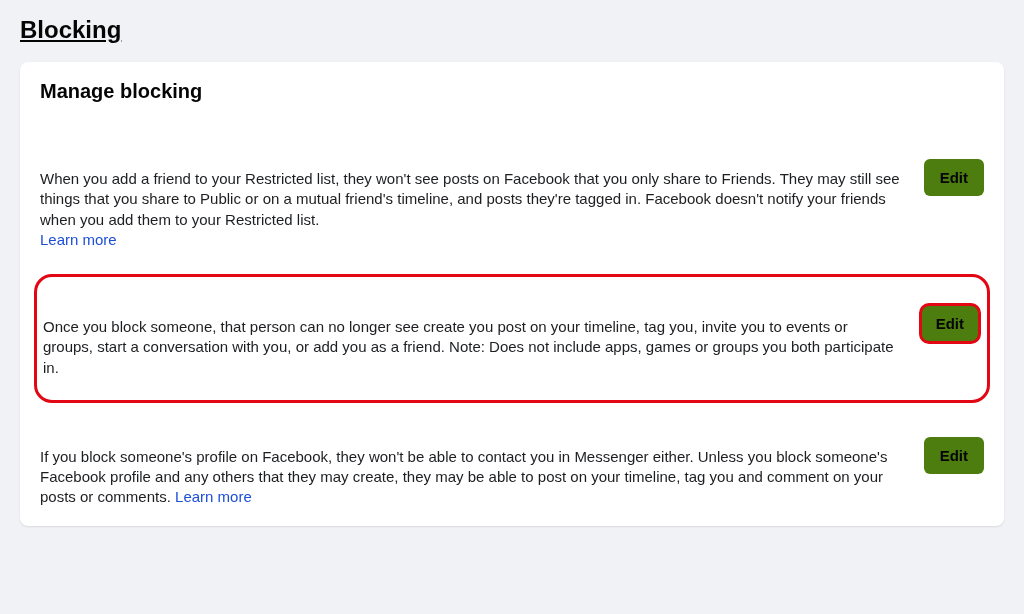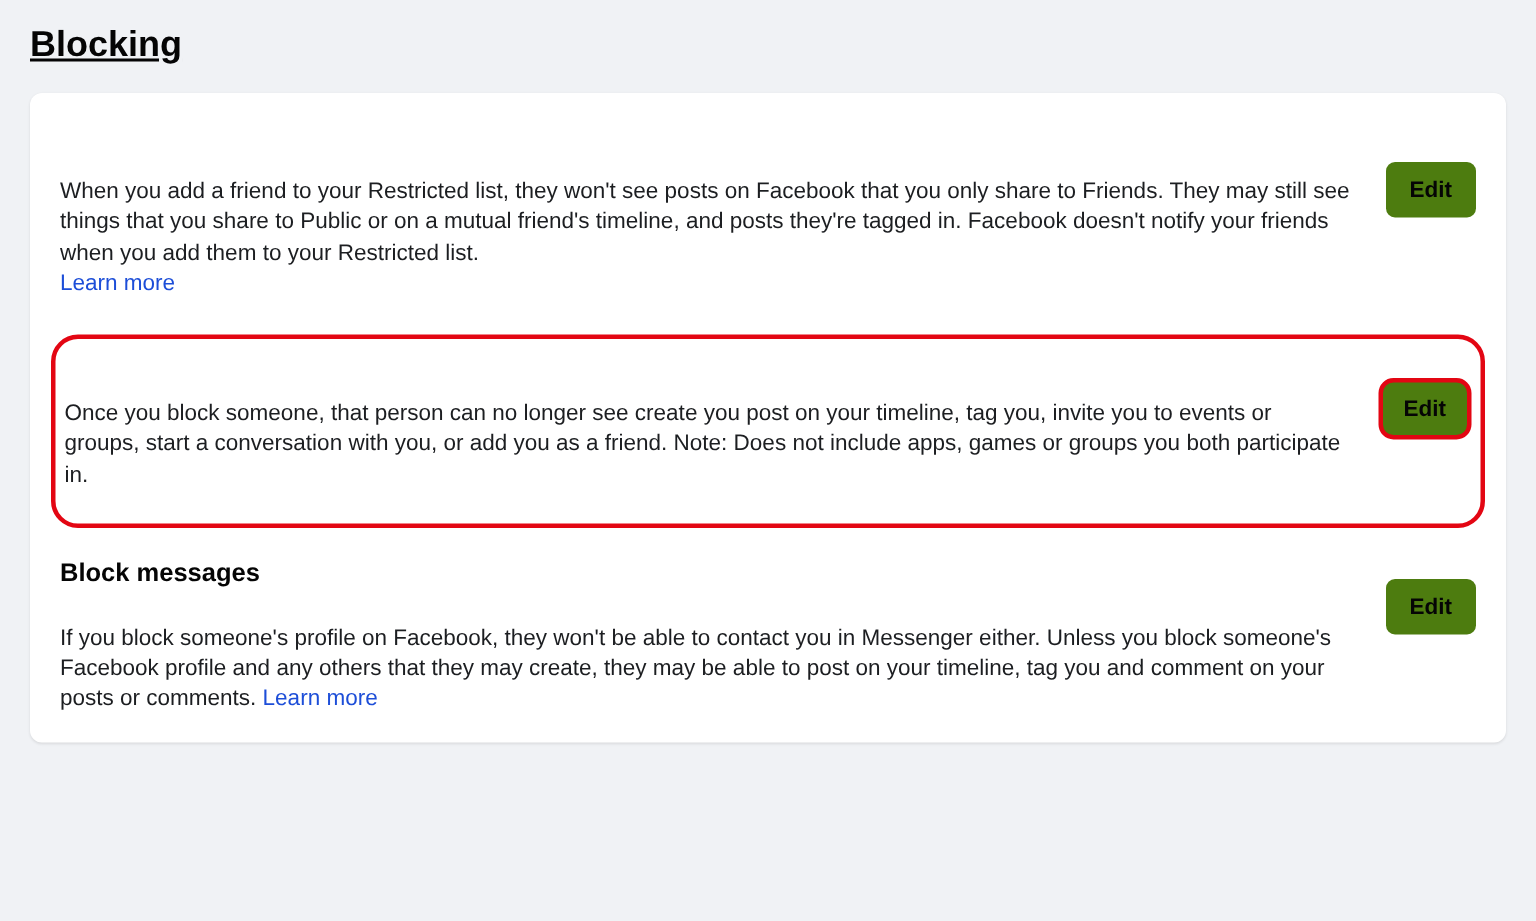--- a/index.html
+++ b/index.html
@@ -92,20 +92,21 @@
       padding: 9px 14px;
       margin-top: 10px;
     }
   </style>
 </head>
 <body>
 
 <h1 class="page-title">Blocking</h1>
 
 <div class="card">
+  <h2 class="card-title">Manage blocking</h2>
 
   <div class="section">
     <div class="section-inner">
       <div class="section-text">
         <div class="section-desc">
           <span>When you add a friend to your Restricted list, they won't see posts on Facebook that you only share to Friends. They may still see things that you share to Public or on a mutual friend's timeline, and posts they're tagged in. Facebook doesn't notify your friends when you add them to your Restricted list.</span><br>
           <a class="learn-more">Learn more</a>
         </div>
       </div>
       <button class="edit-btn">Edit</button>
@@ -119,21 +120,20 @@
           <div class="section-desc">Once you block someone, that person can no longer see create you post on your timeline, tag you, invite you to events or groups, start a conversation with you, or add you as a friend. Note: Does not include apps, games or groups you both participate in.</div>
         </div>
         <button class="edit-btn">Edit</button>
       </div>
     </div>
   </div>
 
   <div class="section">
     <div class="section-inner">
       <div class="section-text">
-        <div class="section-title">Block messages</div>
         <div class="section-desc">
           <span>If you block someone's profile on Facebook, they won't be able to contact you in Messenger either. Unless you block someone's Facebook profile and any others that they may create, they may be able to post on your timeline, tag you and comment on your posts or comments.</span>
           <a class="learn-more">Learn more</a>
         </div>
       </div>
       <button class="edit-btn">Edit</button>
     </div>
   </div>
 
 </div>

